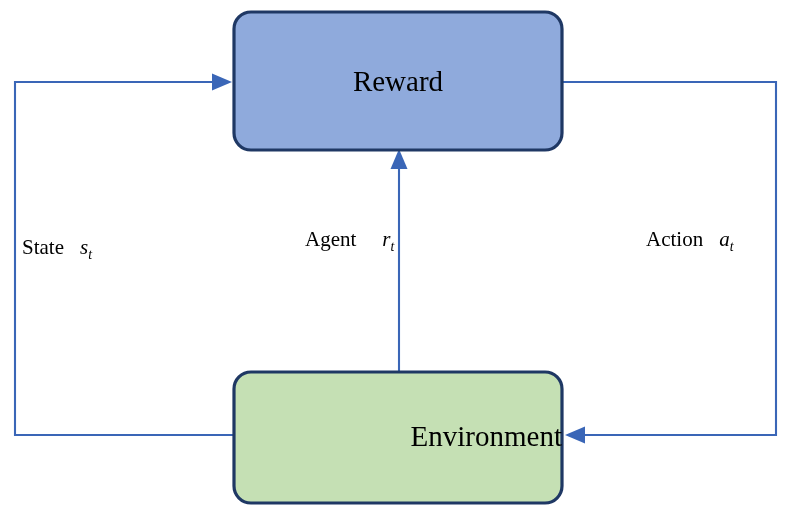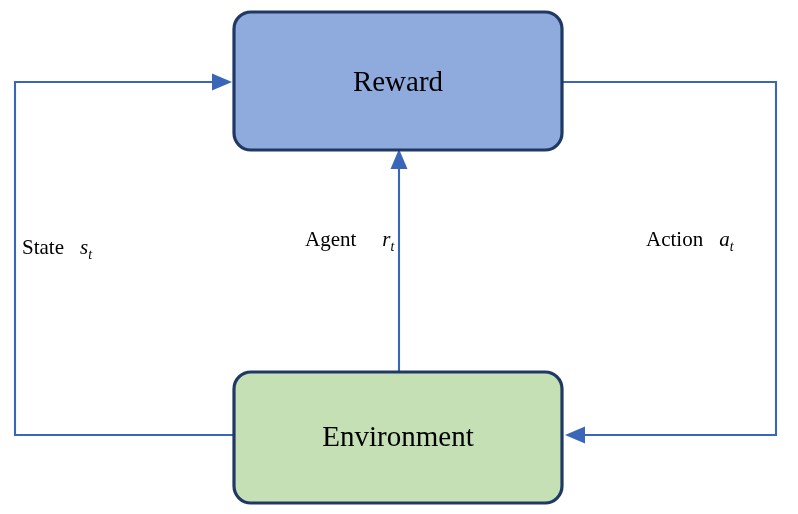--- a/index.html
+++ b/index.html
@@ -85,21 +85,21 @@
       <polygon points="399,149 390.5,169 407.5,169" fill="#3A66B7"></polygon>
     </g>
 
     <rect x="234" y="12" width="328" height="138" rx="17" ry="17" fill="#8FAADC" stroke="#1F3864" stroke-width="3.2"></rect>
 
     <rect x="234" y="372" width="328" height="131" rx="17" ry="17" fill="#C5E0B4" stroke="#1F3864" stroke-width="3.2"></rect>
   </svg>
 
   <div class="node-label" id="label-agent" style="left:234px; top:67px; width:328px;">Reward</div>
 
-  <div class="node-label" id="label-environment" style="left:234px; top:422px; width:328px;">Environment</div>
+  <div class="node-label" id="label-environment" style="left:234px; top:422px; width:328px;text-align:right;">Environment</div>
 
   <div class="edge-label" id="label-state">
     <span>State</span><span class="lbl-gap"></span><span class="sym">s</span><span class="sub">t</span>
   </div>
 
   <div class="edge-label" id="label-reward">
     <span>Agent</span><span class="lbl-gap"></span><span class="sym">r</span><span class="sub">t</span>
   </div>
 
   <div class="edge-label" id="label-action">

